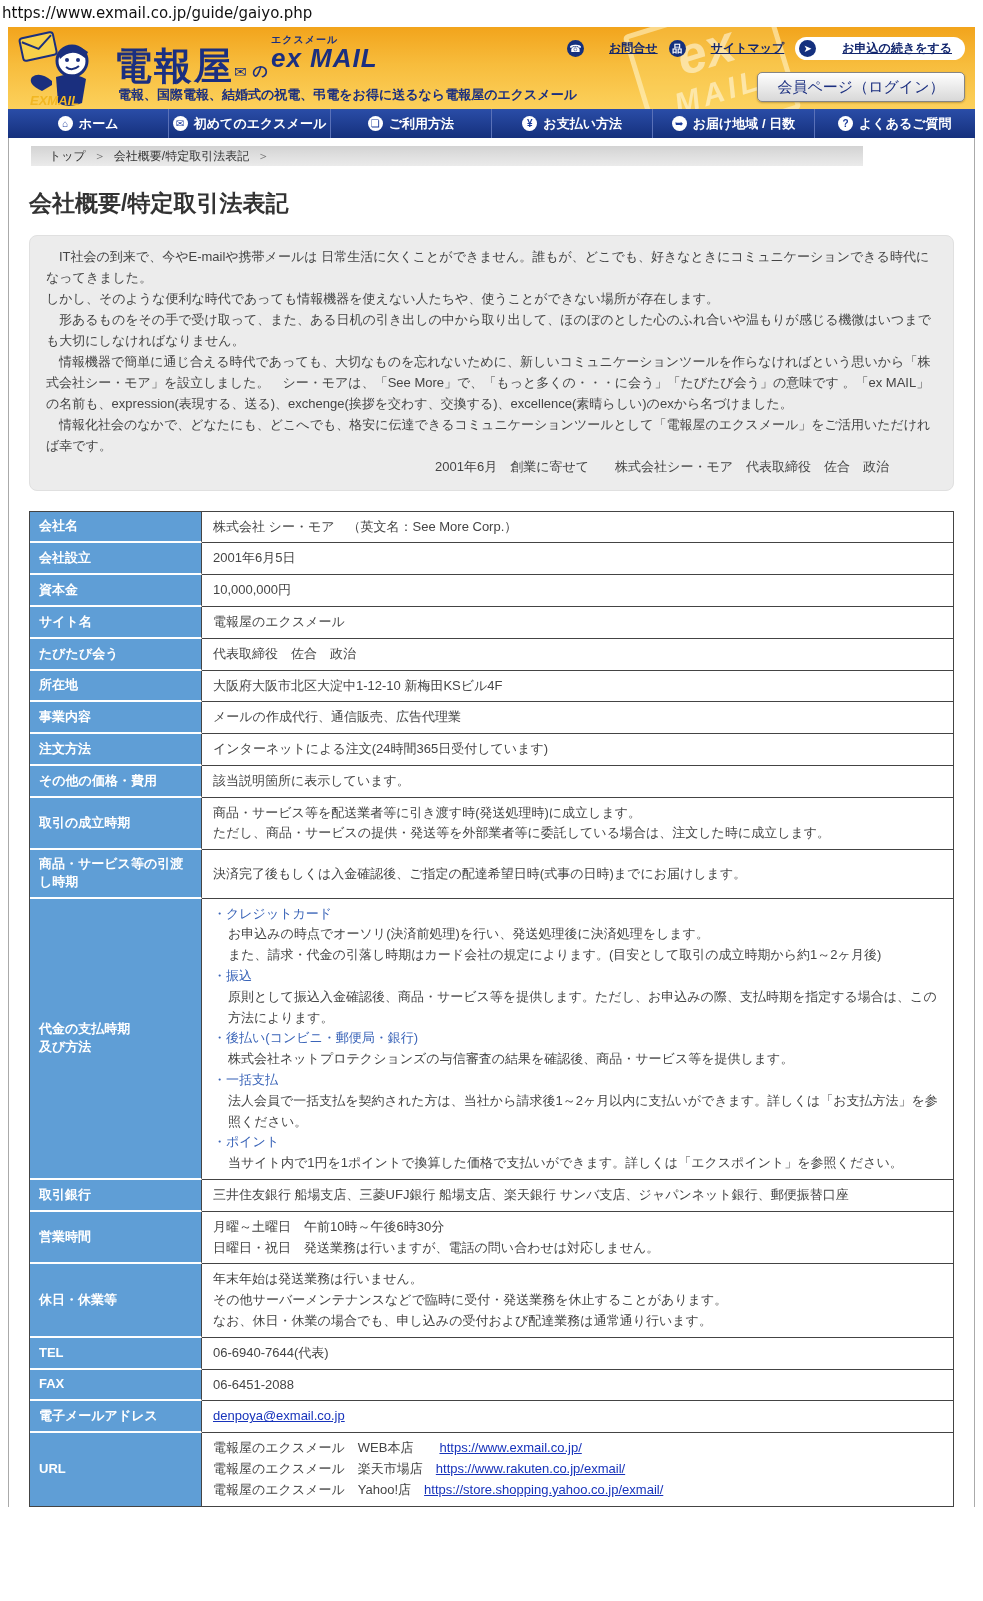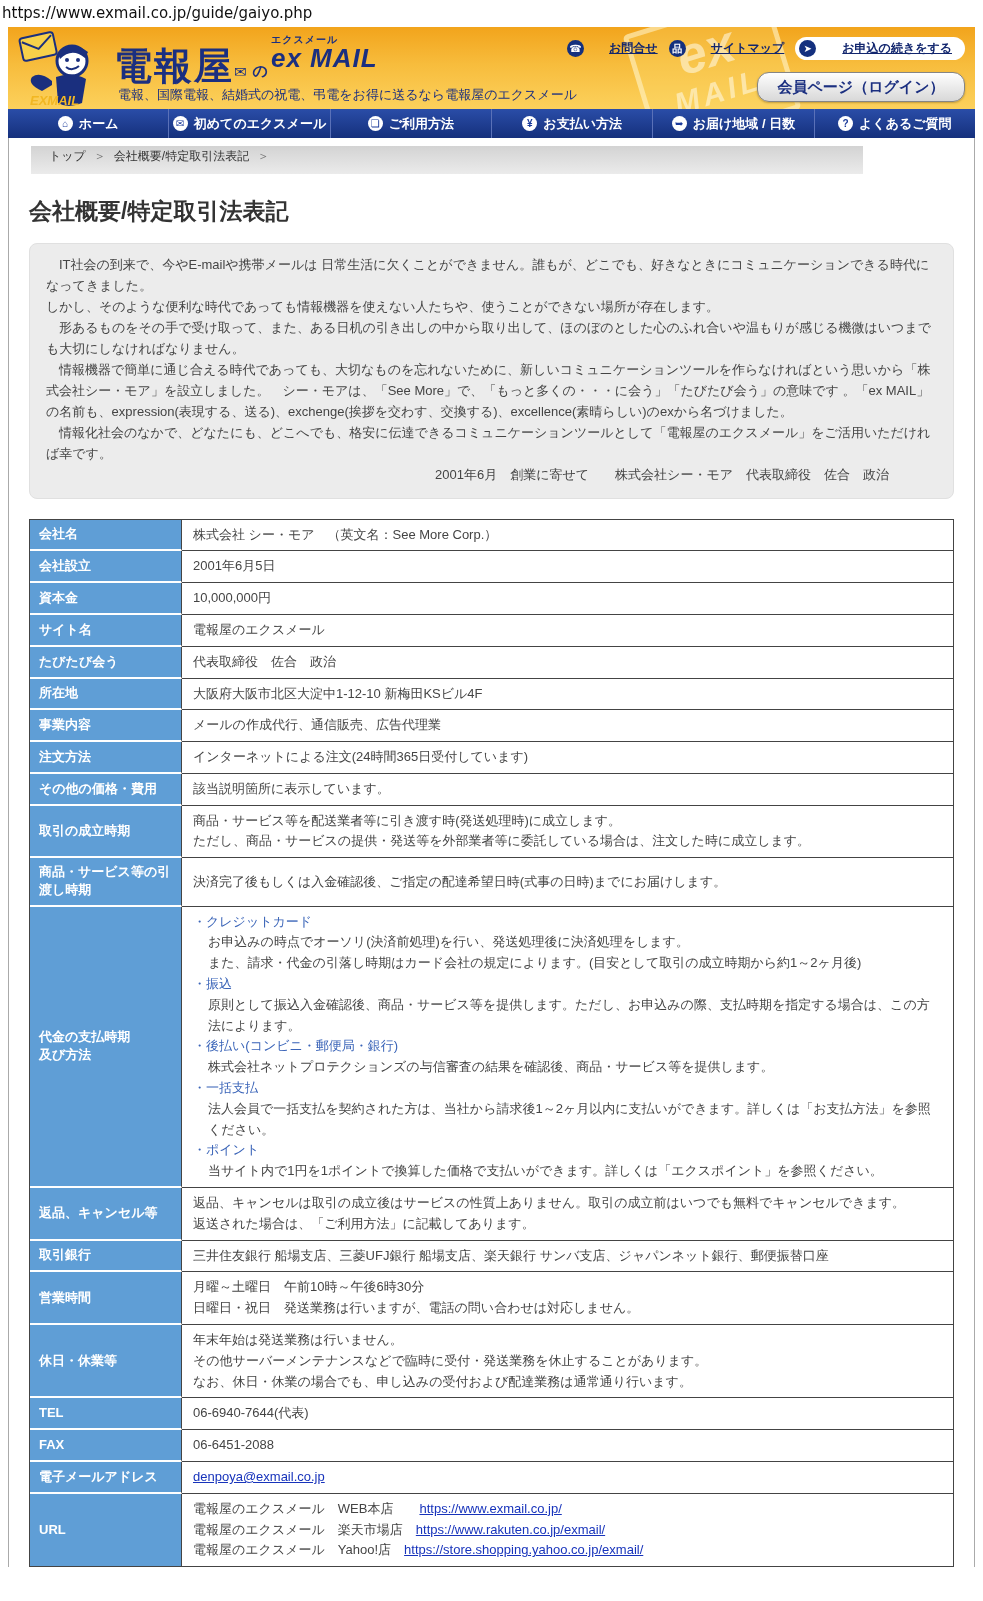--- a/index.html
+++ b/index.html
@@ -14,63 +14,63 @@
   .header { position:relative; height:82px; overflow:hidden;
             background:linear-gradient(180deg,#f2a41c 0%,#f7bc3c 45%,#fcd15c 100%); }
   .mascot { position:absolute; left:10px; top:4px; z-index:2; }
   .logo-block { position:absolute; left:106px; top:8px; color:#1b2f80; z-index:2; display:flex; align-items:flex-end; }
   .logo-denpoya { font-size:38px; font-weight:bold; letter-spacing:2px; line-height:1; }
   .logo-no { font-size:15px; font-weight:bold; margin:0 3px 4px 5px; }
   .logo-env { font-size:15px; margin:0 1px 4px 0; }
   .logo-ex-wrap { display:inline-flex; flex-direction:column; line-height:1; margin-bottom:14px; }
   .logo-ruby { font-size:10px; font-weight:bold; letter-spacing:1px; }
   .logo-exmail { font-size:26px; font-weight:bold; font-style:italic; letter-spacing:1px; }
-  .tagline { position:absolute; left:110px; top:59px; font-size:13px; font-weight:normal; color:#1b2f80; z-index:2; }
+  .tagline { position:absolute; left:110px; top:59px; font-size:13px; font-weight:bold; color:#1b2f80; z-index:2; }
   .stamp { position:absolute; top:-16px; right:188px; width:150px; height:122px; z-index:1;
            border:5px solid rgba(255,246,210,.55); background:rgba(252,220,110,.30);
            transform:rotate(-17deg); border-radius:5px; color:rgba(255,252,235,.55);
            font-style:italic; font-weight:bold; text-align:center; }
   .stamp .ex { font-size:52px; line-height:54px; display:block; margin-top:6px; }
   .stamp .mail { font-size:30px; letter-spacing:4px; display:block; }
   .header-links { position:absolute; top:10px; right:10px; display:flex; align-items:center; gap:11px; z-index:3; }
   .hlink { display:flex; align-items:center; gap:4px; color:#12266e; font-size:12px; font-weight:bold; }
   .hlink a { color:#12266e;margin-left:21px; }
   .hicon { width:17px; height:17px; border-radius:50%; background:#14307e; color:#fff;
            font-size:10px; line-height:17px; text-align:center; flex:0 0 17px; }
   .pill { background:#fff; border-radius:13px; padding:3px 13px 3px 4px; display:flex; align-items:center; gap:5px; }
   .member-btn { position:absolute; top:45px; right:10px; width:208px; height:30px; z-index:3;
-                border:1px solid #858585; border-radius:12px; background:linear-gradient(#fefefe,#d8d8d8);
-                color:#1b2f80; font-weight:bold; font-size:15px; text-align:center; line-height:28px;
+                border:1px solid #858585; border-radius:5px; background:linear-gradient(#fefefe,#d8d8d8);
+                color:#1b2f80; font-weight:normal; font-size:15px; text-align:center; line-height:28px;
                 box-shadow:0 1px 2px rgba(90,60,0,.35); cursor:pointer; }
 
   
   .navbar { display:flex; height:29px; background:linear-gradient(#2a4da8,#15307c); }
   .nav-item { flex:1; display:flex; align-items:center; justify-content:center; gap:6px;
               color:#fff; font-size:13px; font-weight:bold; border-left:1px solid #5a71b8; cursor:pointer; }
   .nav-item:first-child { border-left:none; }
   .nav-icon { width:15px; height:15px; border-radius:50%; background:#fff; color:#1a3a9a;
               font-size:10px; line-height:15px; text-align:center; font-weight:bold; flex:0 0 15px; }
 
   
   .frame { border-left:1px solid #aaa; border-right:1px solid #aaa; }
   .crumb-wrap { padding:8px 0 6px 22px; }
-  .crumbs { height:28px; line-height:20px; width:832px; padding-left:18px;
+  .crumbs { height:20px; line-height:20px; width:832px; padding-left:18px;
             background:linear-gradient(#d3d3d3,#ebebeb); font-size:12px; color:#333; }
   .crumbs a { color:#333; text-decoration:none; }
   .crumb-sep { color:#777; margin:0 8px; }
 
   .title { margin:16px 20px 12px; font-size:23px; font-weight:bold; color:#333; }
 
   .intro { margin:16px 20px; background:#ececec; border:1px solid #e0e0e0; border-radius:8px;
            padding:10px 16px 12px; font-size:13px; line-height:1.62; color:#444; }
   .intro .sig { text-align:right; padding-right:48px; }
 
   .info-table { margin:20px 20px 0; width:calc(100% - 40px); border:1px solid #444;
                 border-spacing:0; border-collapse:separate; font-size:13px; }
-  .info-table th { width:152px; background:#5f9ed6; color:#fff; font-weight:bold; text-align:left;
+  .info-table th { width:172px; background:#5f9ed6; color:#fff; font-weight:bold; text-align:left;
                    vertical-align:middle; padding:5px 9px; line-height:1.4;
                    border-right:1px solid #444; border-bottom:2px solid #fff; white-space:pre-line; }
   .info-table tr:last-child th { border-bottom:none; }
   .info-table td { padding:5px 11px; border-bottom:1px solid #444; color:#444;
                    vertical-align:middle; line-height:1.6; }
   .info-table tr:last-child td { border-bottom:none; }
   .cell-line.indent { padding-left:15px; }
   .accent { color:#3a64b8; }
   .lnk { color:#1733bb; }
 </style>
@@ -260,27 +260,20 @@
               <div class="cell-line indent"><span>原則として振込入金確認後、商品・サービス等を提供します。ただし、お申込みの際、支払時期を指定する場合は、この方法によります。</span></div>
               <div class="cell-line"><span class="accent">・後払い(コンビニ・郵便局・銀行)</span></div>
               <div class="cell-line indent"><span>株式会社ネットプロテクションズの与信審査の結果を確認後、商品・サービス等を提供します。</span></div>
               <div class="cell-line"><span class="accent">・一括支払</span></div>
               <div class="cell-line indent"><span>法人会員で一括支払を契約された方は、当社から請求後1～2ヶ月以内に支払いができます。詳しくは「お支払方法」を参照ください。</span></div>
               <div class="cell-line"><span class="accent">・ポイント</span></div>
               <div class="cell-line indent"><span>当サイト内で1円を1ポイントで換算した価格で支払いができます。詳しくは「エクスポイント」を参照ください。</span></div>
             </td>
           </tr>
           <tr>
-            <th>返品、キャンセル等</th>
-            <td>
-              <div class="cell-line"><span>返品、キャンセルは取引の成立後はサービスの性質上ありません。取引の成立前はいつでも無料でキャンセルできます。</span></div>
-              <div class="cell-line"><span>返送された場合は、「ご利用方法」に記載してあります。</span></div>
-            </td>
-          </tr>
-          <tr>
             <th>取引銀行</th>
             <td>
               <div class="cell-line"><span>三井住友銀行 船場支店、三菱UFJ銀行 船場支店、楽天銀行 サンバ支店、ジャパンネット銀行、郵便振替口座</span></div>
             </td>
           </tr>
           <tr>
             <th>営業時間</th>
             <td>
               <div class="cell-line"><span>月曜～土曜日　午前10時～午後6時30分</span></div>
               <div class="cell-line"><span>日曜日・祝日　発送業務は行いますが、電話の問い合わせは対応しません。</span></div>

